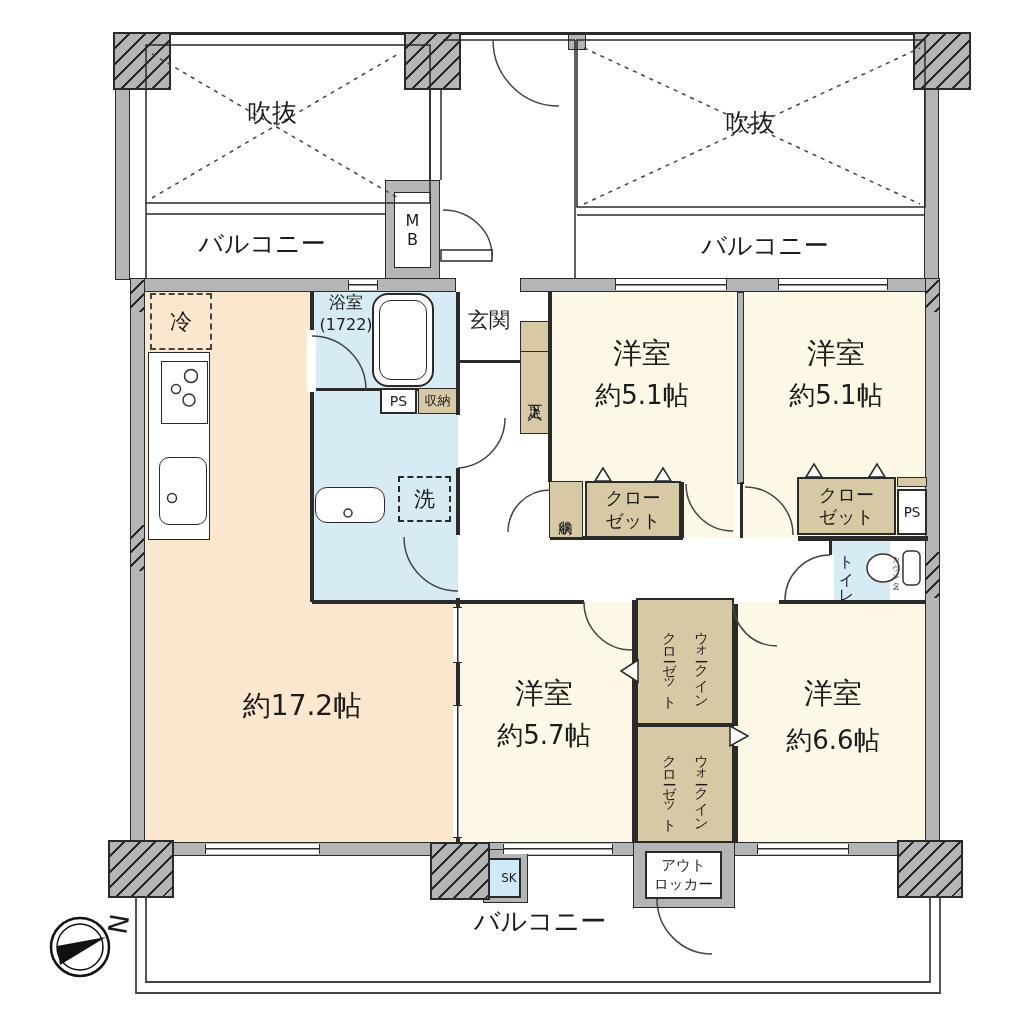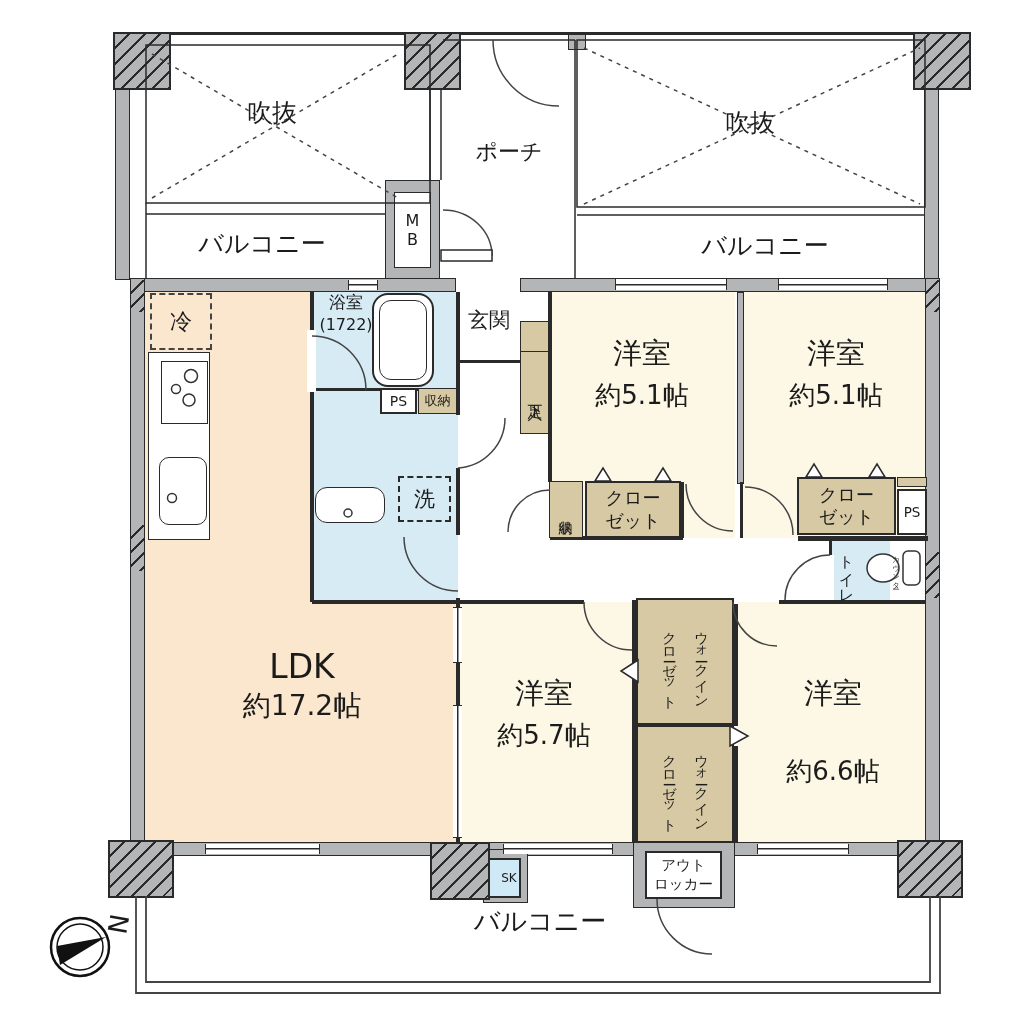--- a/index.html
+++ b/index.html
@@ -219,34 +219,32 @@
     </g>
     <g>
       <circle cx="80" cy="947" r="29" fill="#fff" stroke="#111" stroke-width="2.5"></circle>
       <circle cx="80" cy="947" r="23" fill="none" stroke="#111" stroke-width="1.5"></circle>
       <polygon points="57,946 106,937 60,965" fill="#111" stroke="none"></polygon>
     </g>
   </svg>
 
   <div class="lbl" style="left:192px;top:92px;width:160px;height:40px;font-size:25px;">吹抜</div>
   <div class="lbl" style="left:670px;top:102px;width:160px;height:40px;font-size:25px;">吹抜</div>
-  <div class="lbl" style="left:449px;top:134px;width:120px;height:36px;font-size:22px;">ポーチ</div>
   <div class="lbl" style="left:162px;top:224px;width:200px;height:38px;font-size:25px;">バルコニー</div>
   <div class="lbl" style="left:665px;top:226px;width:200px;height:38px;font-size:25px;">バルコニー</div>
   <div class="lbl" style="left:449px;top:302px;width:80px;height:36px;font-size:21px;">玄関</div>
   <div class="lbl" style="left:306px;top:288px;width:80px;height:28px;font-size:17px;">浴室</div>
   <div class="lbl" style="left:306px;top:312px;width:80px;height:24px;font-size:16px;">(1722)</div>
-  <div class="lbl" style="left:202px;top:645px;width:200px;height:42px;font-size:33px;">LDK</div>
   <div class="lbl" style="left:202px;top:688px;width:200px;height:36px;font-size:28px;">約17.2帖</div>
   <div class="lbl" style="left:562px;top:333px;width:160px;height:42px;font-size:29px;">洋室</div>
   <div class="lbl" style="left:562px;top:377px;width:160px;height:36px;font-size:26px;">約5.1帖</div>
   <div class="lbl" style="left:756px;top:333px;width:160px;height:42px;font-size:29px;">洋室</div>
   <div class="lbl" style="left:756px;top:377px;width:160px;height:36px;font-size:26px;">約5.1帖</div>
   <div class="lbl" style="left:464px;top:673px;width:160px;height:42px;font-size:29px;">洋室</div>
   <div class="lbl" style="left:464px;top:717px;width:160px;height:36px;font-size:26px;">約5.7帖</div>
   <div class="lbl" style="left:753px;top:673px;width:160px;height:42px;font-size:29px;">洋室</div>
-  <div class="lbl" style="left:753px;top:753px;width:160px;height:36px;font-size:26px;">約6.6帖</div>
+  <div class="lbl" style="left:753px;top:722px;width:160px;height:36px;font-size:26px;">約6.6帖</div>
   <div class="vlbl" style="left:834px;top:542px;width:24px;height:58px;font-size:15px;">トイレ</div>
   <div class="vlbl" style="left:890px;top:540px;width:11px;height:56px;font-size:7.5px;color:#333;">カウンター</div>
   <div class="lbl" style="left:420px;top:903px;width:240px;height:36px;font-size:26px;">バルコニー</div>
   <div class="lbl" style="left:100px;top:906px;width:36px;height:36px;font-size:26px;transform:rotate(100deg);z-index:31;">N</div>
 
 </div>
 
 </body></html>

